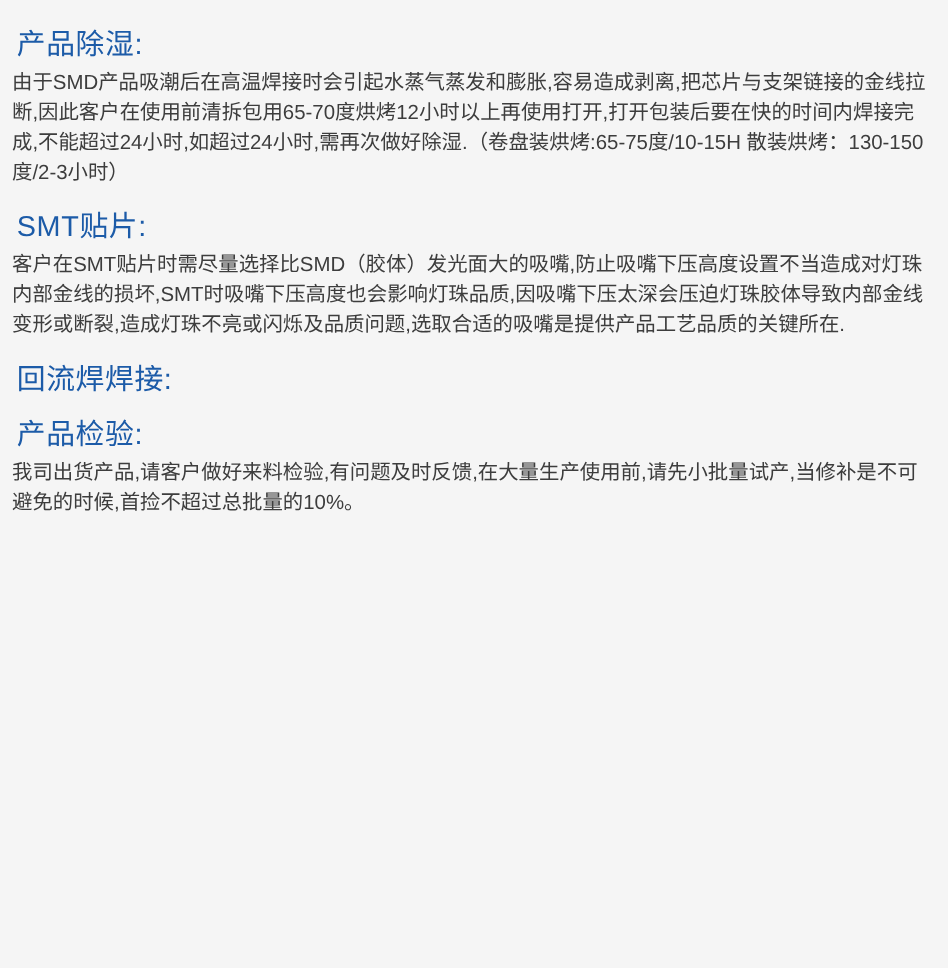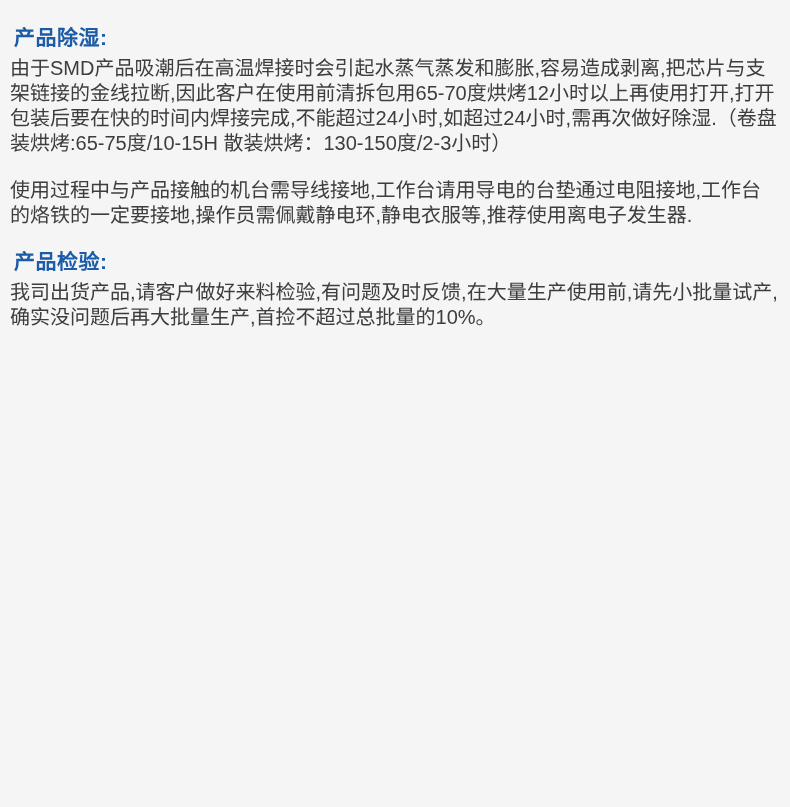--- a/index.html
+++ b/index.html
@@ -18,53 +18,57 @@
     min-height: 807px;
     box-sizing: border-box;
     padding: 26px 12px 10px 10px;
     background: #f5f5f5;
   }
   .section {
     margin: 0 0 22px 0;
   }
   .section-heading {
     margin: 0 0 6px 4px;
-    font-size: 21px;
+    font-size: 24px;
     line-height: 24px;
-    font-weight: bold;
+    font-weight: normal;
     color: #1c5ba8;
     letter-spacing: 0.5px;
   }
   .section-body {
     margin: 0;
-    font-size: 20px;
+    font-size: 17px;
     line-height: 25px;
     color: #3d3d3d;
     word-break: break-all;
   }
 </style>
 </head>
 <body>
 
 <div class="doc">
 
   <div class="section">
     <h2 class="section-heading">产品除湿:</h2>
     <p class="section-body">由于SMD产品吸潮后在高温焊接时会引起水蒸气蒸发和膨胀,容易造成剥离,把芯片与支架链接的金线拉断,因此客户在使用前清拆包用65-70度烘烤12小时以上再使用打开,打开包装后要在快的时间内焊接完成,不能超过24小时,如超过24小时,需再次做好除湿.（卷盘装烘烤:65-75度/10-15H 散装烘烤：130-150度/2-3小时）</p>
   </div>
 
-
   <div class="section">
+    <h2 class="section-heading">SMT贴片:</h2>
+    <p class="section-body">客户在SMT贴片时需尽量选择比SMD（胶体）发光面大的吸嘴,防止吸嘴下压高度设置不当造成对灯珠内部金线的损坏,SMT时吸嘴下压高度也会影响灯珠品质,因吸嘴下压太深会压迫灯珠胶体导致内部金线变形或断裂,造成灯珠不亮或闪烁及品质问题,选取合适的吸嘴是提供产品工艺品质的关键所在.</p>
   </div>
 
   <div class="section">
   </div>
 
   <div class="section">
-    <p class="section-body">使用过程中与产品接触的机台需导线接地,工作台请用导电的台垫通过电阻接地,工作台的烙铁的一定要接地,操作员需佩戴静电环,静电衣服等,推荐使用离电子发生器.</p>
+    <h2 class="section-heading">回流焊焊接:</h2>
+  </div>
+
+  <div class="section">
   </div>
 
   <div class="section">
     <h2 class="section-heading">产品检验:</h2>
-    <p class="section-body">我司出货产品,请客户做好来料检验,有问题及时反馈,在大量生产使用前,请先小批量试产,确实没问题后再大批量生产,首捡不超过总批量的10%。</p>
+    <p class="section-body">我司出货产品,请客户做好来料检验,有问题及时反馈,在大量生产使用前,请先小批量试产,当修补是不可避免的时候,首捡不超过总批量的10%。</p>
   </div>
 
 </div>
 
 </body></html>

